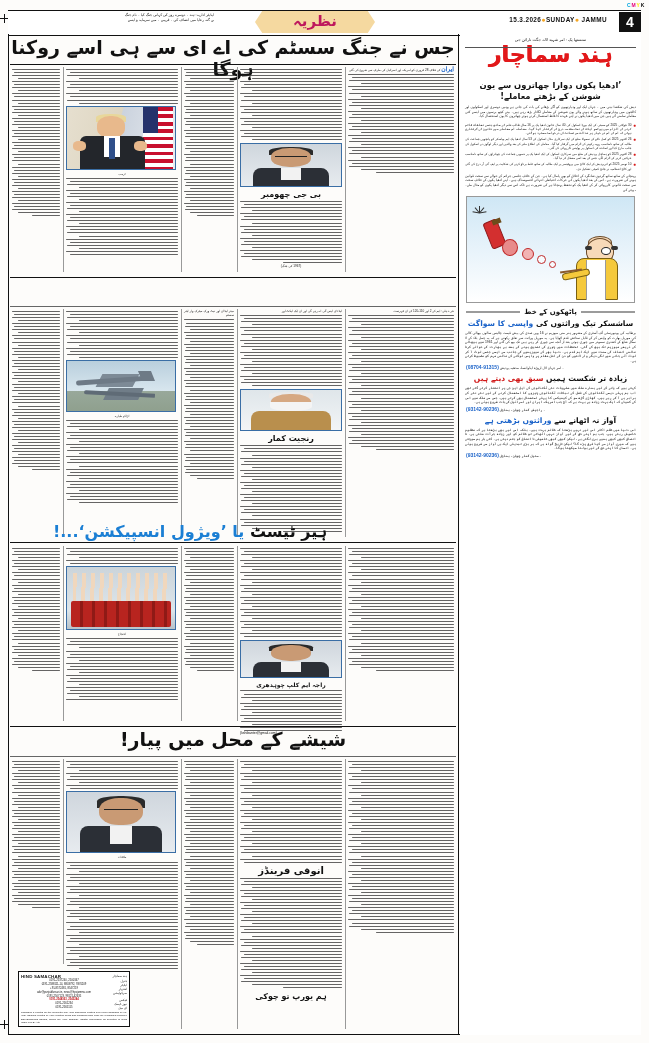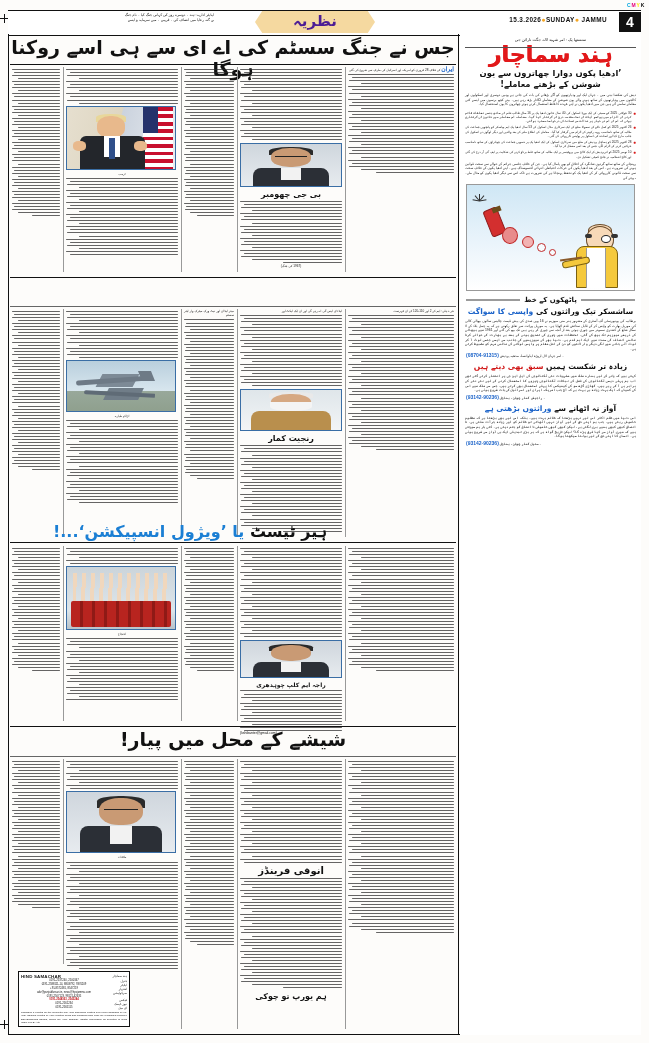--- a/index.html
+++ b/index.html
@@ -45,21 +45,21 @@
   .masthead-left{position:absolute;left:14px;top:13px;width:200px;text-align:right;}
   .masthead-left div{font-size:3.6px;line-height:5px;color:#111;direction:rtl;letter-spacing:.2px;}
 
   .nazria-wrap{position:absolute;left:255px;top:11px;width:120px;height:22px;}
   .nazria-bg{
     position:absolute;left:0;top:0;width:120px;height:22px;background:#f5d9a0;
     clip-path:polygon(6% 0,94% 0,100% 50%,94% 100%,6% 100%,0 50%);
   }
   .nazria-txt{
     position:absolute;left:0;top:1px;width:120px;text-align:center;
-    font-family:"DejaVu Sans",sans-serif;font-size:15px;font-weight:bold;color:#4c1d95;
+    font-family:"DejaVu Sans",sans-serif;font-size:15px;font-weight:bold;color:#be185d;
     direction:rtl;
   }
   .dateline{
     position:absolute;right:42px;top:16px;font-size:6.4px;font-weight:bold;color:#111;
     letter-spacing:.4px;white-space:nowrap;
   }
   .dot{color:#f5a623;font-size:7px;}
   .pagenum{
     position:absolute;right:8px;top:12px;width:22px;height:20px;background:#111;color:#fff;
     font-size:14px;font-weight:bold;text-align:center;line-height:20px;
@@ -73,21 +73,21 @@
   
   .rpanel{position:absolute;left:452px;top:0;width:181px;height:1001px;background:#fff;}
   .rp-kicker{font-size:4px;text-align:center;direction:rtl;color:#111;margin-top:3px;letter-spacing:.2px;}
   .rp-logo{
     text-align:center;font-family:"DejaVu Sans",sans-serif;font-weight:bold;
     color:#e2181a;font-size:22px;line-height:23px;margin-top:1px;direction:rtl;
     text-shadow:0.6px 0 0 #e2181a;
   }
   .rp-head{
     text-align:center;direction:rtl;font-family:"DejaVu Sans",sans-serif;
-    font-size:8.4px;line-height:11px;font-weight:bold;color:#111;margin:2px 4px 0 4px;
+    font-size:8.4px;line-height:11px;font-weight:bold;color:#111;margin:14px 4px 0 4px;
   }
   .rp-sub{font-size:3.4px;line-height:4.6px;direction:rtl;text-align:justify;color:#151515;margin:3px 5px 0 5px;}
 
   .bullets{margin:4px 5px 0 5px;}
   .bullets .b{display:flex;direction:rtl;margin-bottom:2px;}
   .bdot{color:#d81b1b;font-size:5px;margin-left:1.5px;line-height:5px;}
 
   
   .cartoon{
     position:relative;margin:4px 6px 0 6px;height:105px;border:0.8px solid #999;

